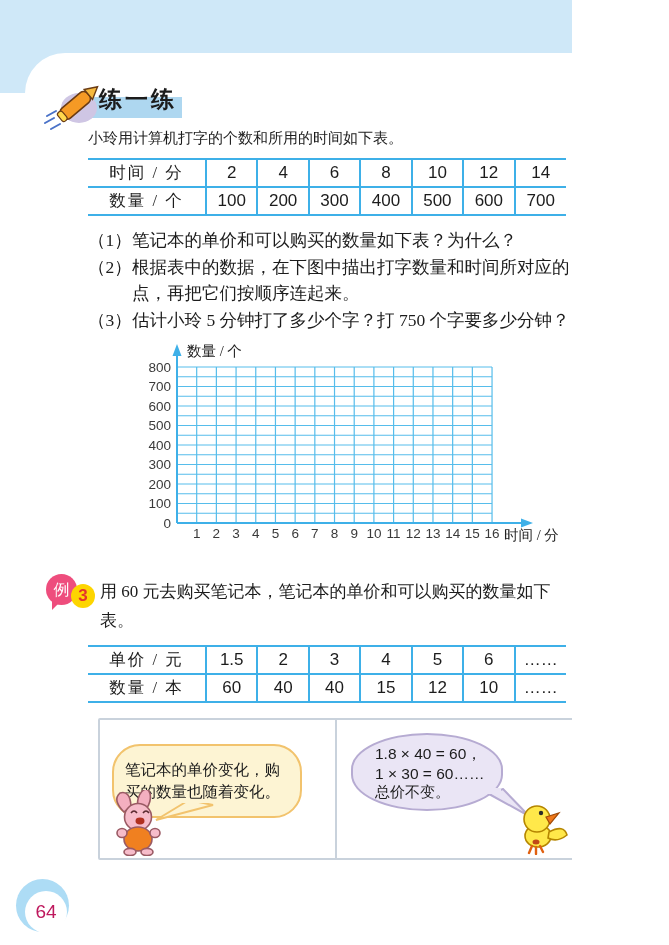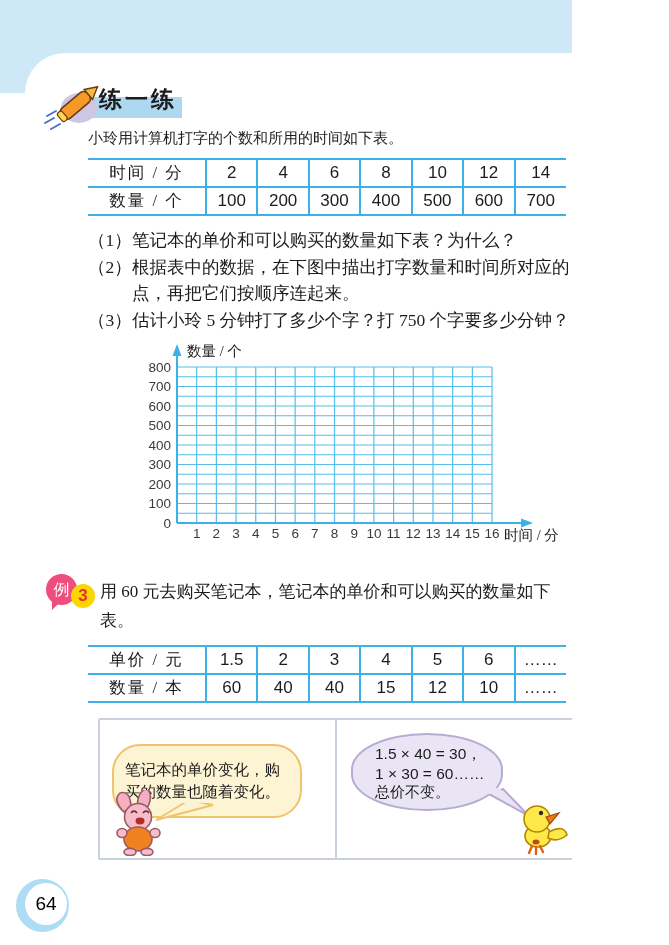--- a/index.html
+++ b/index.html
@@ -62,23 +62,23 @@
                 background:#eae5f5;border:2px solid #b6abd2;border-radius:84px / 40px;
                 font-size:15px;line-height:19.5px;}
   .tail-right{position:absolute;left:150px;top:68px;width:50px;height:34px;}
   .formula{font-family:"Liberation Sans",sans-serif;font-size:15.5px;}
   .rabbit{position:absolute;left:2px;top:70px;width:72px;height:66px;}
   .chick{position:absolute;left:175px;top:80px;width:58px;height:55px;}
 
   
   .pnum-ring{position:absolute;left:16px;top:879px;width:53px;height:53px;border-radius:50%;
              background:#addcf5;}
-  .pnum-inner{position:absolute;left:9px;top:4px;width:42px;height:42px;border-radius:50%;
+  .pnum-inner{position:absolute;left:9px;top:12px;width:42px;height:42px;border-radius:50%;
               background:#ffffff;text-align:center;line-height:42px;font-size:19px;
-              font-family:"Liberation Sans",sans-serif;color:#000000;}
+              font-family:"Liberation Sans",sans-serif;color:#be185d;}
 </style>
 </head>
 <body>
 
 <div class="page">
 
   <div class="band"></div>
   <div class="band-cut"></div>
 
   <div class="hdr-highlight"></div>
@@ -255,21 +255,21 @@
           <ellipse cx="28" cy="62" rx="6" ry="3.6" fill="#f6bcca"></ellipse>
           <ellipse cx="45" cy="62" rx="6" ry="3.6" fill="#f6bcca"></ellipse>
         </g>
         <path d="M29,23 q3,-4 6,0" stroke="#5a2a30" stroke-width="1.6" fill="none"></path>
         <path d="M41,23 q3,-4 6,0" stroke="#5a2a30" stroke-width="1.6" fill="none"></path>
         <ellipse cx="38" cy="31" rx="4.5" ry="3.4" fill="#b03020"></ellipse>
       </svg>
     </div>
     <div class="cell cell-right">
       <div class="bubble-right">
-        <div class="formula">1.5 × 40 = 30，</div>
+        <div class="formula">1.8 × 40 = 60，</div>
         <div class="formula">1 × 30 = 60……</div>
         <div>总价不变。</div>
       </div>
       <svg class="tail-right" viewBox="0 0 50 34">
         <polygon points="2,6 42,28 16,1" fill="#eae5f5" stroke="#b6abd2" stroke-width="2"></polygon>
         <rect x="0" y="0" width="14" height="6" fill="#eae5f5"></rect>
       </svg>
       <svg class="chick" viewBox="0 0 58 55">
         <g stroke="#b58600" stroke-width="1.6">
           <ellipse cx="26" cy="36" rx="13" ry="11" fill="#ffe84a"></ellipse>

